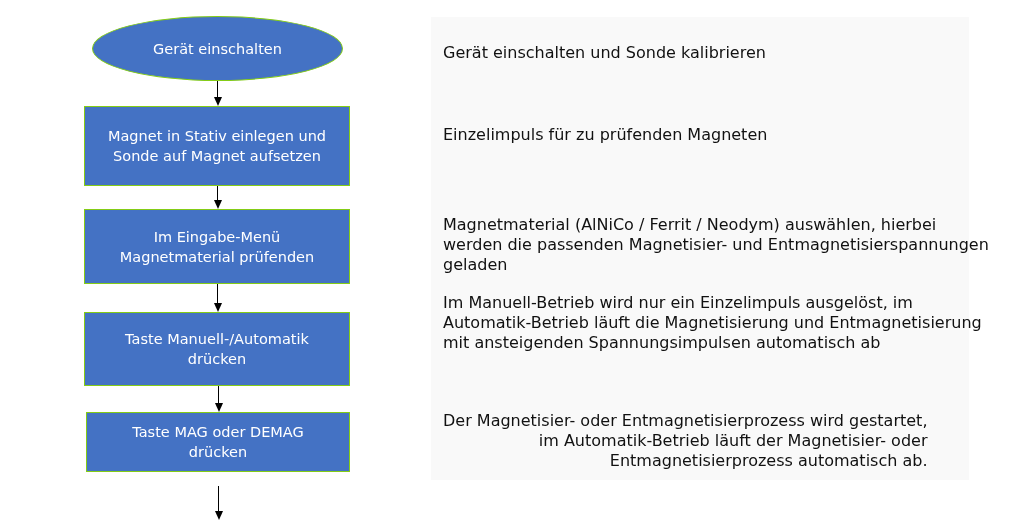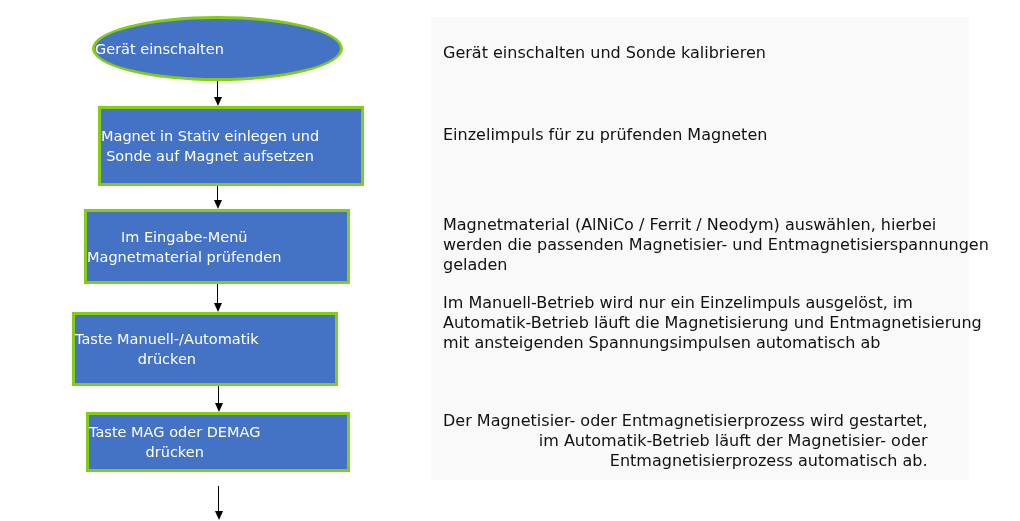--- a/index.html
+++ b/index.html
@@ -1,20 +1,20 @@
 <!DOCTYPE html>
 <html><head>
   <meta charset="utf-8">
   <style>
     html, body { margin: 0; padding: 0; background: #ffffff; }
     body { width: 1020px; height: 521px; position: relative; overflow: hidden;
            font-family: "DejaVu Sans", sans-serif; }
     .node { position: absolute; background: #4472c4; color: #ffffff;
-            border: 3px solid #84cc16; box-sizing: border-box;
-            display: flex; align-items: center; justify-content: flex-start;
+            border: 1px solid #84cc16; box-sizing: border-box;
+            display: flex; align-items: center; justify-content: center;
             text-align: center; font-size: 14.5px; line-height: 20px;
             font-family: "DejaVu Sans", sans-serif; }
     .node span { display: block; white-space: pre-line; }
     .ellipse { border-radius: 50%; }
     .arrow { position: absolute; width: 0; }
     .arrow .shaft { position: absolute; left: 0; top: 0; width: 1px; background: #000; }
     .arrow .head { position: absolute; width: 0; height: 0;
                    border-left: 4px solid transparent; border-right: 4px solid transparent;
                    border-top: 9px solid #000; left: -3.5px; }
     .panel { position: absolute; left: 431px; top: 17px; width: 538px; height: 463px;
@@ -22,31 +22,31 @@
     .desc { position: absolute; left: 443px; color: #111111; font-size: 16px;
             line-height: 20px; white-space: pre-line; font-family: "DejaVu Sans", sans-serif; }
   </style>
 </head>
 <body>
 
 <div class="node ellipse" style="left:92px; top:16px; width:251px; height:65px;">
   <span>Gerät einschalten</span>
 </div>
 
-<div class="node" style="left:84px; top:106px; width:266px; height:80px;margin-left:14px;">
+<div class="node" style="left:84px; top:106px; width:266px; height:80px;">
   <span>Magnet in Stativ einlegen und
 Sonde auf Magnet aufsetzen</span>
 </div>
 
 <div class="node" style="left:84px; top:209px; width:266px; height:75px;">
   <span>Im Eingabe-Menü
 Magnetmaterial prüfenden</span>
 </div>
 
-<div class="node" style="left:72px; top:312px; width:266px; height:74px;">
+<div class="node" style="left:84px; top:312px; width:266px; height:74px;">
   <span>Taste Manuell-/Automatik
 drücken</span>
 </div>
 
 <div class="node" style="left:86px; top:412px; width:264px; height:60px;">
   <span>Taste MAG oder DEMAG
 drücken</span>
 </div>
 
 <div class="arrow" style="left:217px; top:81px;">

